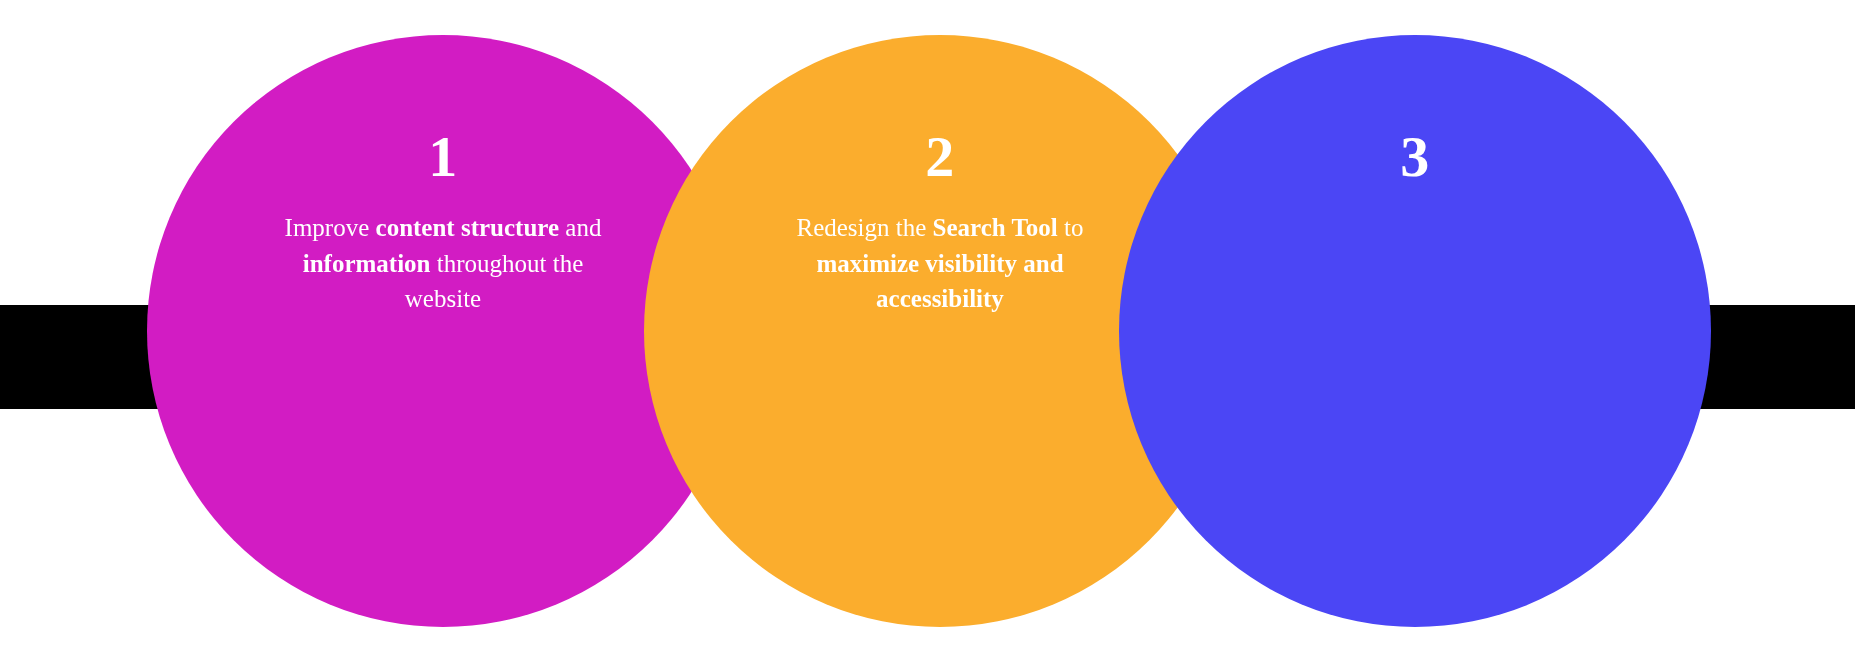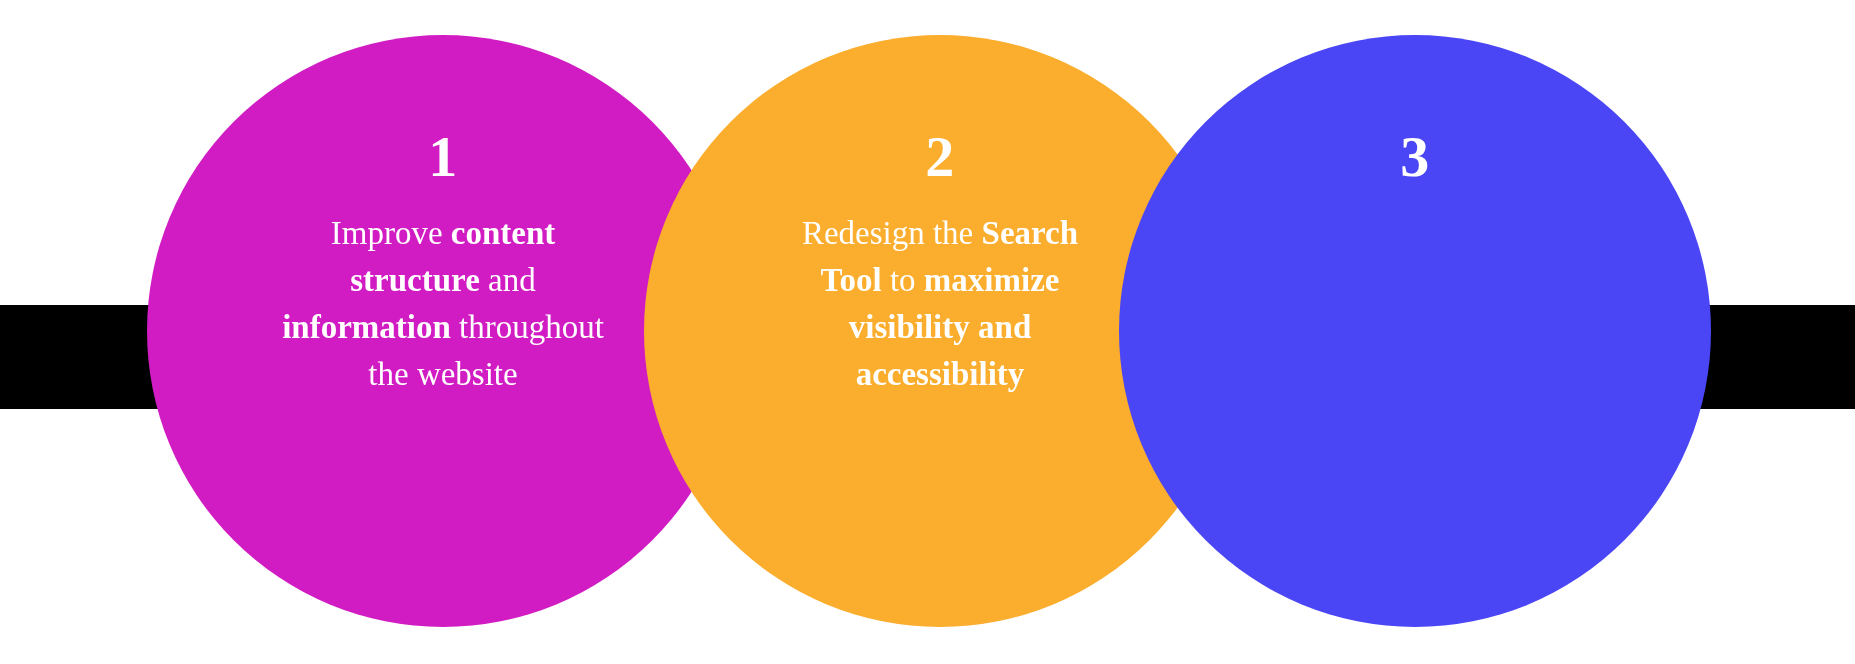--- a/index.html
+++ b/index.html
@@ -43,21 +43,21 @@
   #circle-3 { left: 1119px; background: #4B46F5; z-index: 4; padding-top: 93px; }
 
   .num {
     font-size: 58px;
     font-weight: bold;
     line-height: 1;
     margin-bottom: 24px;
     letter-spacing: 0.5px;
   }
   .body-text {
-    font-size: 33px;
+    font-size: 25px;
     line-height: 1.42;
     width: 330px;
     font-weight: normal;
   }
   #circle-2 .body-text { width: 300px; text-align: center; }
   #circle-3 .body-text { width: 340px; }
   .body-text b { font-weight: bold; }
 </style>
 </head>
 <body>

